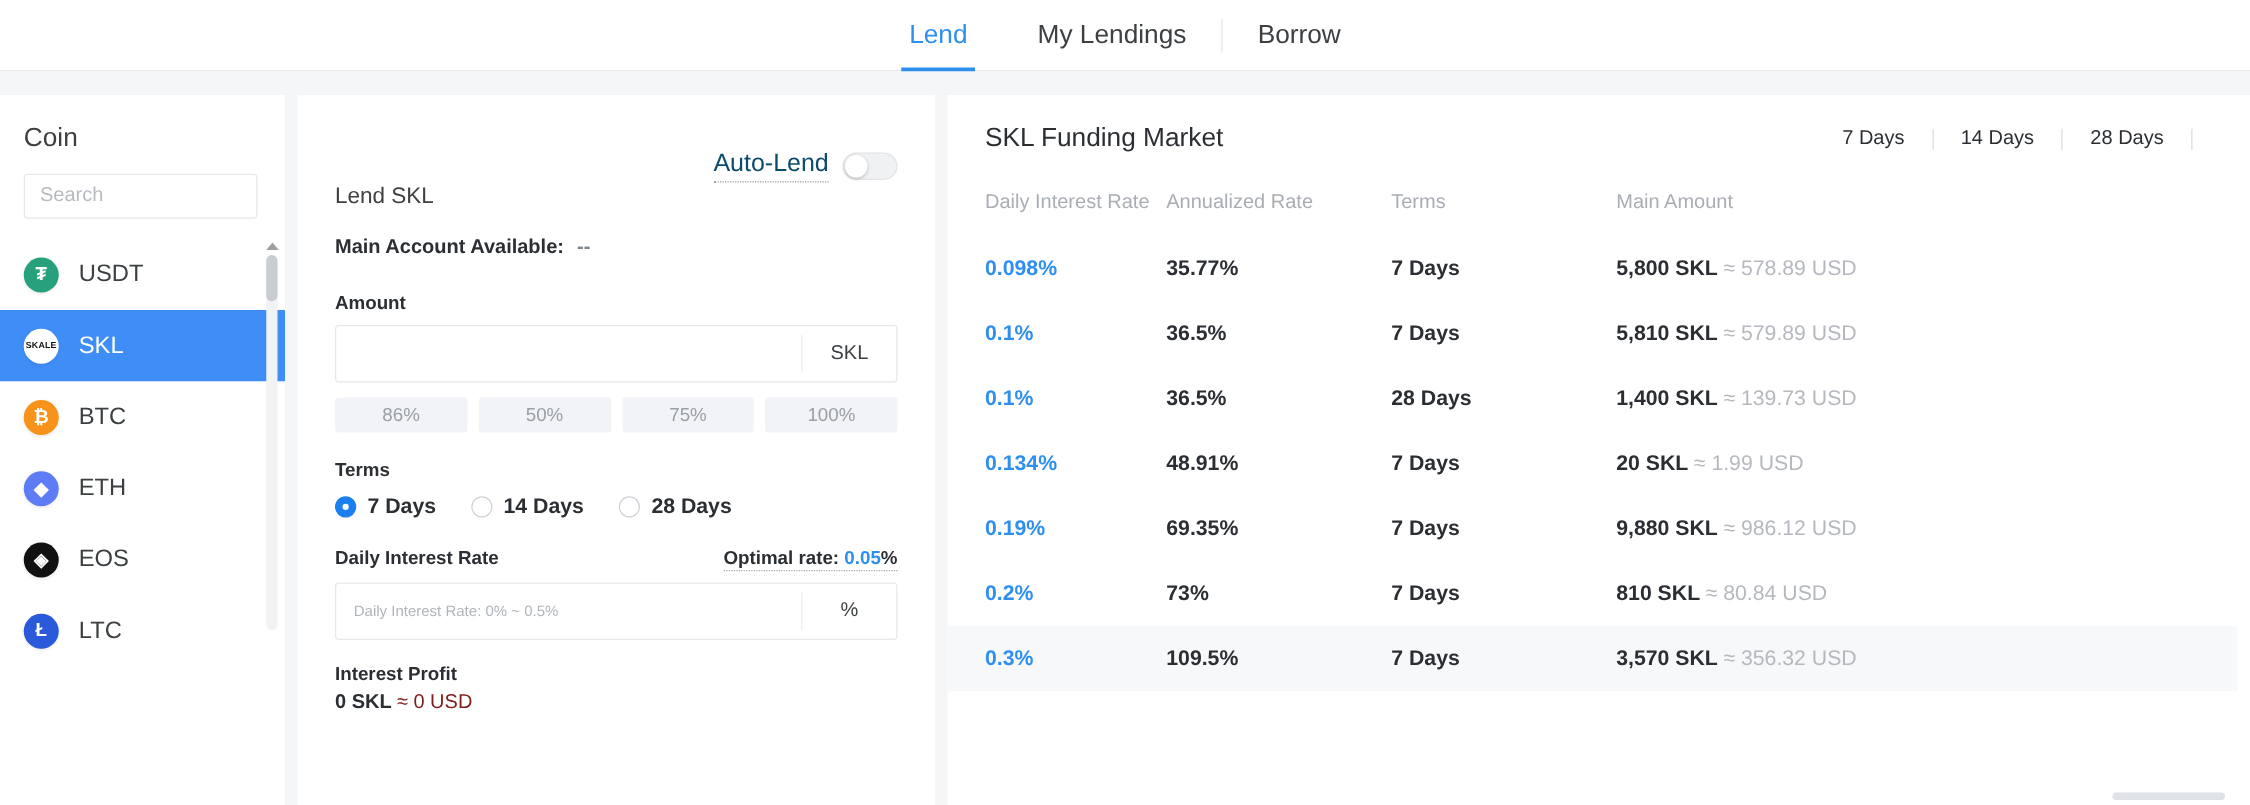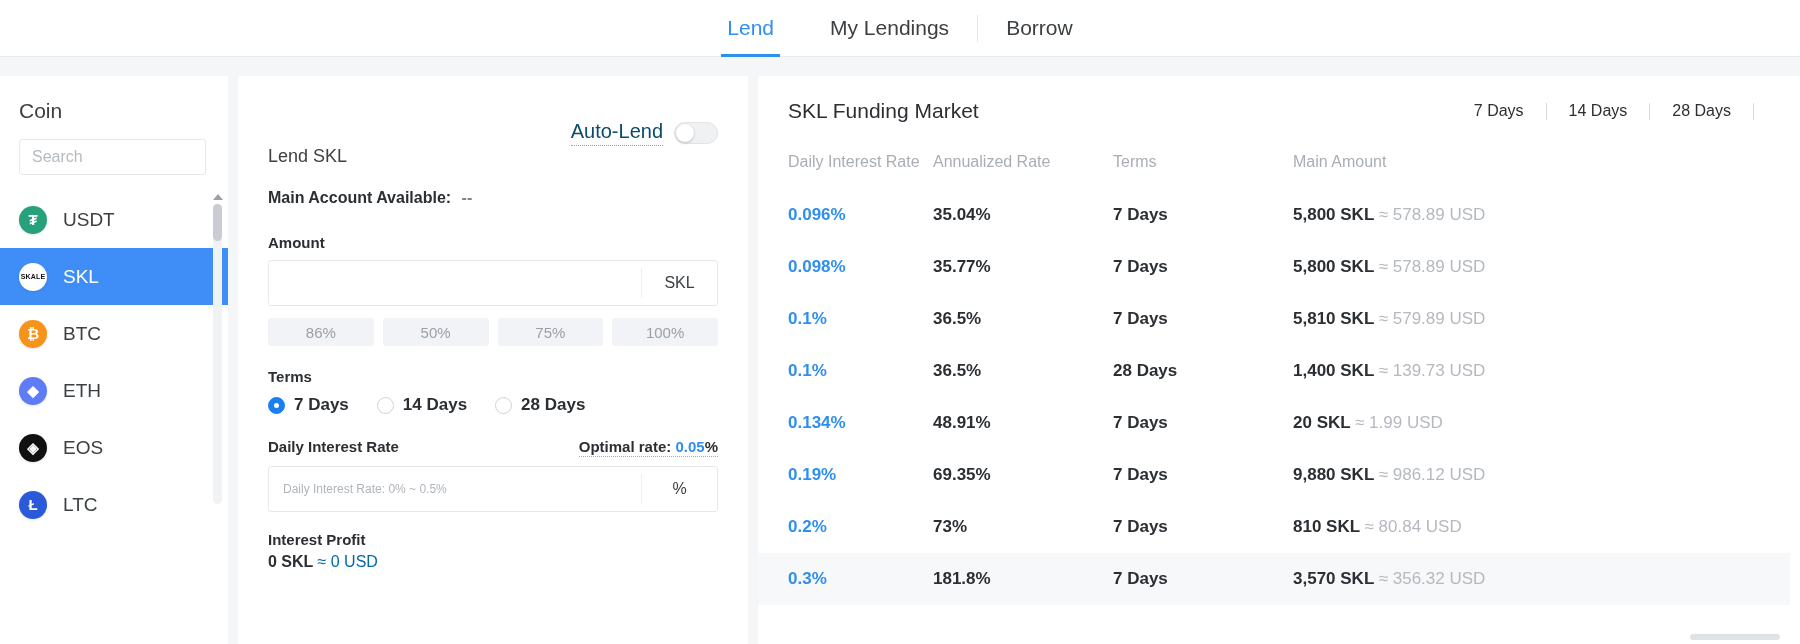--- a/index.html
+++ b/index.html
@@ -220,21 +220,21 @@
 
   .dir-head { display: flex; align-items: baseline; justify-content: space-between; margin-bottom: 9px; }
   .optimal {
     font-size: 15px; color: #2b2f33; font-weight: bold;
     border-bottom: 1px dotted #a7acb3; padding-bottom: 1px; cursor: pointer;
   }
   .optimal .val { color: #2f8fef; }
 
   .profit-label { font-size: 15px; color: #2b2f33; font-weight: bold; margin: 19px 0 5px; }
   .profit-val { font-size: 16px; color: #2b2f33; font-weight: bold; }
-  .profit-val .usd { color: #0369a1; font-weight: normal; }
+  .profit-val .usd { color: #7f1d1d; font-weight: normal; }
 
   
   .market {
     flex: 1;
     background: #fff;
     height: 568px;
     margin-left: 10px;
     padding: 23px 0 0 0;
     position: relative;
     overflow: hidden;
@@ -418,29 +418,20 @@
       <thead>
         <tr>
           <th class="c1">Daily Interest Rate</th>
           <th class="c2">Annualized Rate</th>
           <th class="c3">Terms</th>
           <th class="c4">Main Amount</th>
         </tr>
       </thead>
       <tbody>
         <tr>
-          <td class="c1">0.096%</td>
-          <td class="c2">35.04%</td>
-          <td class="c3">7 Days</td>
-          <td class="c4">
-            <span>5,800 SKL</span>
-            <span class="usd">≈ 578.89 USD</span>
-          </td>
-        </tr>
-        <tr>
           <td class="c1">0.098%</td>
           <td class="c2">35.77%</td>
           <td class="c3">7 Days</td>
           <td class="c4">
             <span>5,800 SKL</span>
             <span class="usd">≈ 578.89 USD</span>
           </td>
         </tr>
         <tr>
           <td class="c1">0.1%</td>
@@ -482,21 +473,21 @@
           <td class="c1">0.2%</td>
           <td class="c2">73%</td>
           <td class="c3">7 Days</td>
           <td class="c4">
             <span>810 SKL</span>
             <span class="usd">≈ 80.84 USD</span>
           </td>
         </tr>
         <tr class="hl">
           <td class="c1">0.3%</td>
-          <td class="c2">181.8%</td>
+          <td class="c2">109.5%</td>
           <td class="c3">7 Days</td>
           <td class="c4">
             <span>3,570 SKL</span>
             <span class="usd">≈ 356.32 USD</span>
           </td>
         </tr>
       </tbody>
     </table>
 
     <div class="mkt-scroll"></div>

